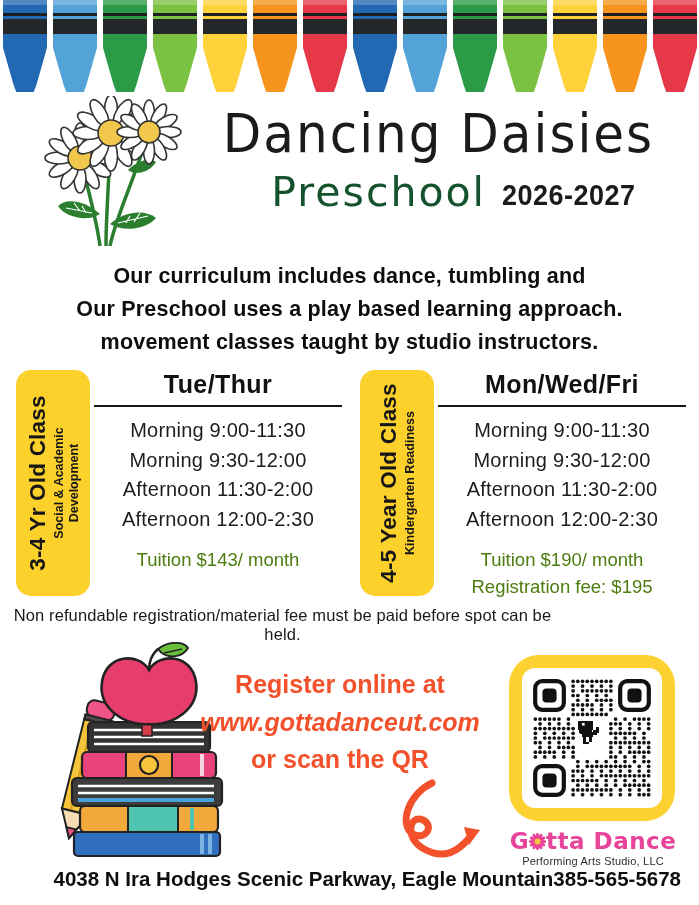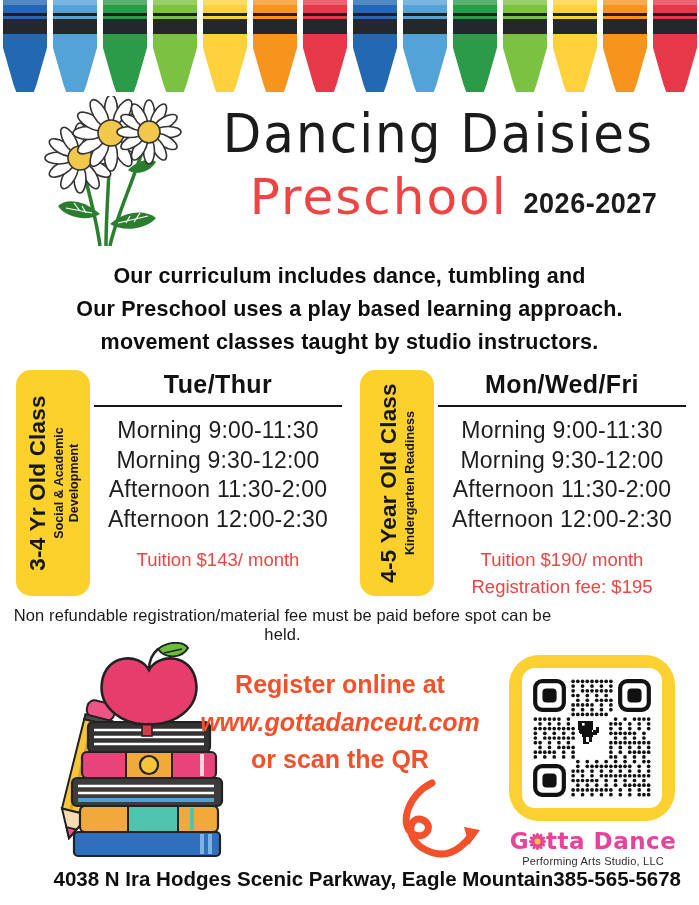--- a/index.html
+++ b/index.html
@@ -14,40 +14,40 @@
   .crayon .thin{position:absolute;left:0;top:13px;width:100%;height:2.5px;background:#1d1f21;}
   .crayon .band{position:absolute;left:0;top:19px;width:100%;height:15px;background:#25282a;}
   .crayon .hi{position:absolute;left:0;top:0;width:100%;height:5px;background:rgba(255,255,255,0.22);}
   
   .logo-row{position:absolute;top:96px;left:36px;right:8px;height:160px;display:flex;}
   .daisy-svg{width:150px;height:156px;flex:0 0 auto;}
   .titles{flex:1;padding-top:6px;}
   .title-1{font-family:"DejaVu Sans",sans-serif;font-size:50px;font-weight:500;letter-spacing:2px;
     color:#1b1b1b;text-align:center;transform:scaleY(1.08);transform-origin:top;}
   .title-2{display:flex;align-items:baseline;justify-content:center;margin-top:8px;padding-left:30px;}
-  .title-preschool{font-family:"DejaVu Sans",sans-serif;font-size:50px;font-weight:500;letter-spacing:2px;color:#ef4444;}
+  .title-preschool{font-family:"DejaVu Sans",sans-serif;font-size:41px;font-weight:500;letter-spacing:2px;color:#14532d;}
   .title-years{font-size:27px;font-weight:700;color:#1b1b1b;margin-left:16px;letter-spacing:0.5px;
     transform:scaleY(1.1);transform-origin:bottom;}
   
   .intro{position:absolute;top:260px;left:8px;right:8px;text-align:center;
     font-size:21.5px;font-weight:700;line-height:33px;color:#0d0d0d;letter-spacing:0.2px;}
   .intro span{display:block;}
   
   .classes{position:absolute;top:370px;left:16px;width:674px;display:flex;justify-content:space-between;}
   .class-col{display:flex;width:330px;}
   .pill{position:relative;width:74px;height:226px;background:var(--yellow,#fdd12c);border-radius:15px;flex:0 0 auto;}
   .pill-inner{position:absolute;top:0;left:0;width:226px;height:74px;transform-origin:0 0;
     transform:rotate(-90deg) translateX(-226px);display:flex;flex-direction:column;justify-content:center;align-items:center;}
   .pill-label{font-size:22.5px;font-weight:700;color:#161616;letter-spacing:0.2px;line-height:25px;}
   .pill-sub{font-size:12.5px;font-weight:700;color:#161616;line-height:15px;text-align:center;max-width:150px;margin-top:2px;}
   .sched{flex:1;text-align:center;padding-top:0;}
   .days{font-size:25px;font-weight:700;letter-spacing:0.4px;color:#111;padding-bottom:6px;margin:0 4px 9px 4px;border-bottom:2px solid #161616;}
-  .time{font-size:23px;line-height:29.5px;color:#1d1d1d;letter-spacing:0.2px;text-align:center;}
+  .time{font-size:20px;line-height:29.5px;color:#1d1d1d;letter-spacing:0.2px;text-align:center;}
   .fees{margin-top:13px;}
-  .fee{font-size:18.5px;line-height:26.5px;color:#ef4444;}
+  .fee{font-size:18.5px;line-height:26.5px;color:#4d7c0f;}
   
   .note{position:absolute;top:606px;left:0;width:565px;text-align:center;font-size:16.5px;color:#1a1a1a;letter-spacing:0.1px;}
   
   .bottom{position:absolute;top:640px;left:0;width:562px;height:226px;}
   .books-svg{position:absolute;left:42px;top:2px;width:185px;height:218px;}
   .register{position:absolute;left:190px;top:26px;width:300px;text-align:center;
     font-size:25px;font-weight:700;color:var(--orange,#f2512b);line-height:37.5px;}
   .register span{display:block;}
   .register .url{text-decoration:none;color:var(--orange,#f2512b);font-style:italic;}
   .arrow-svg{position:absolute;left:372px;top:138px;width:112px;height:88px;}

